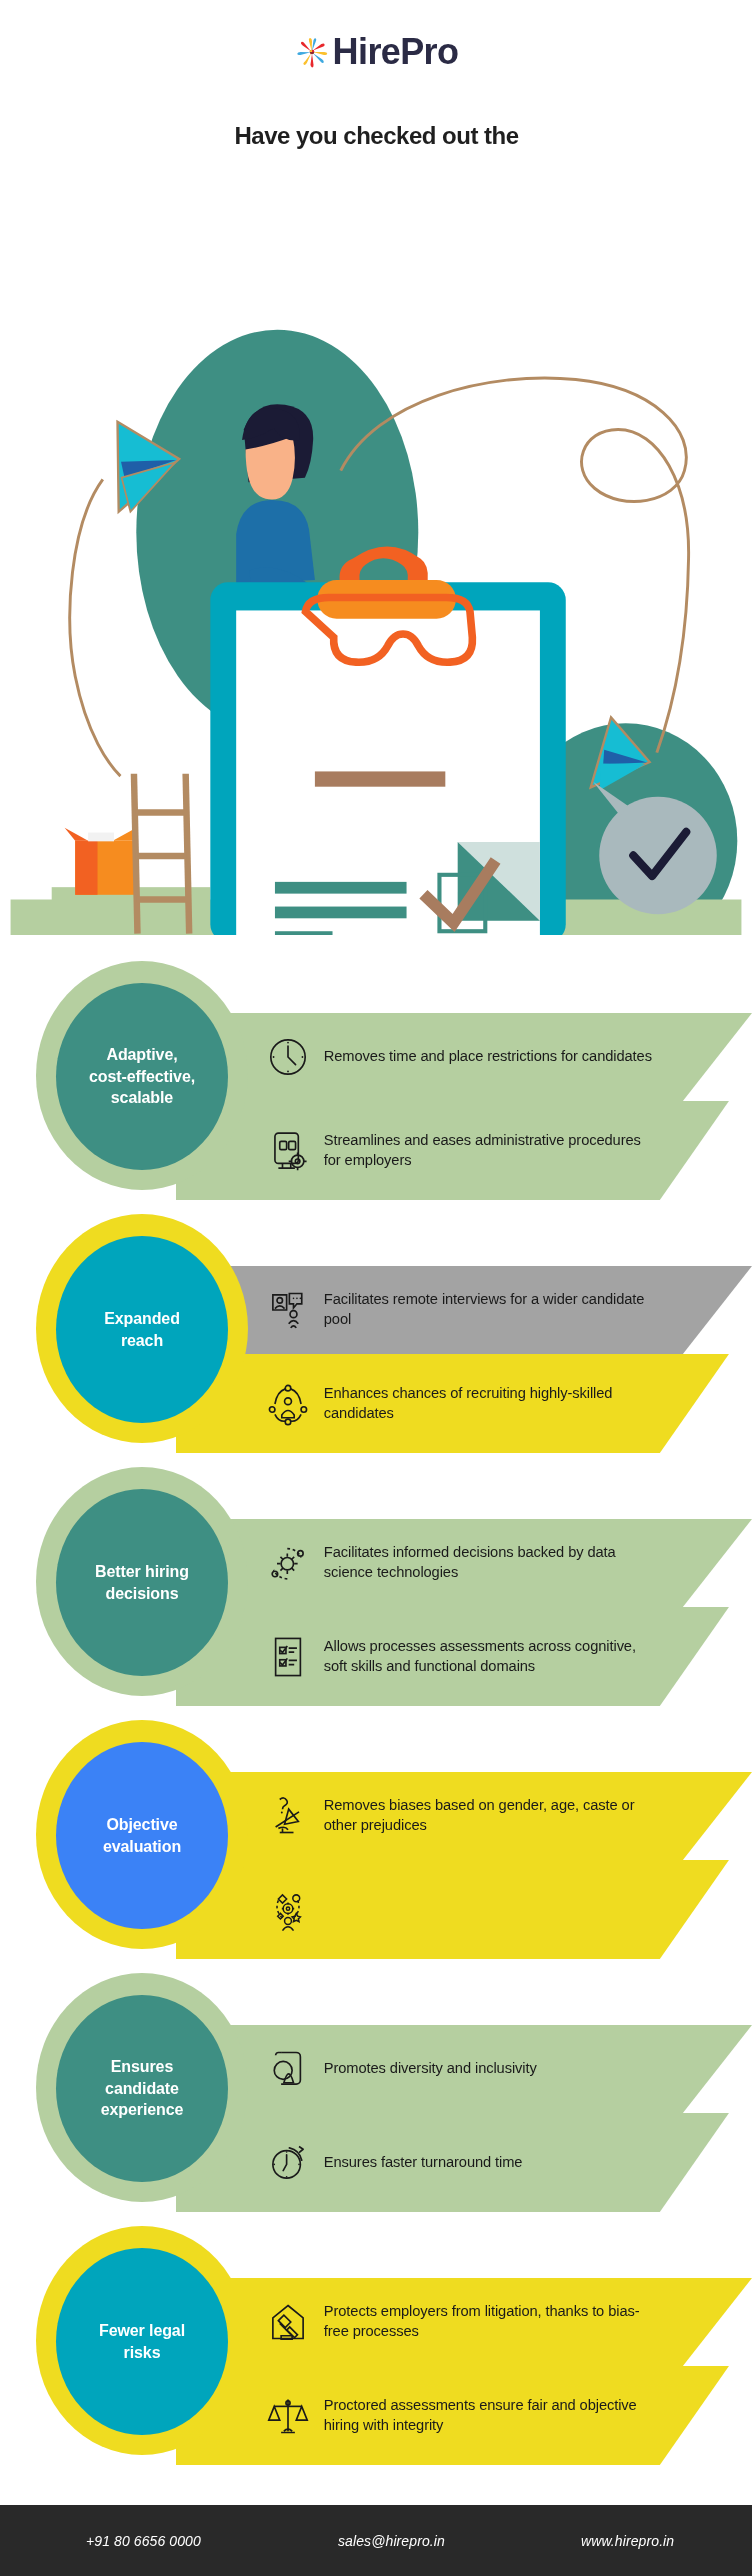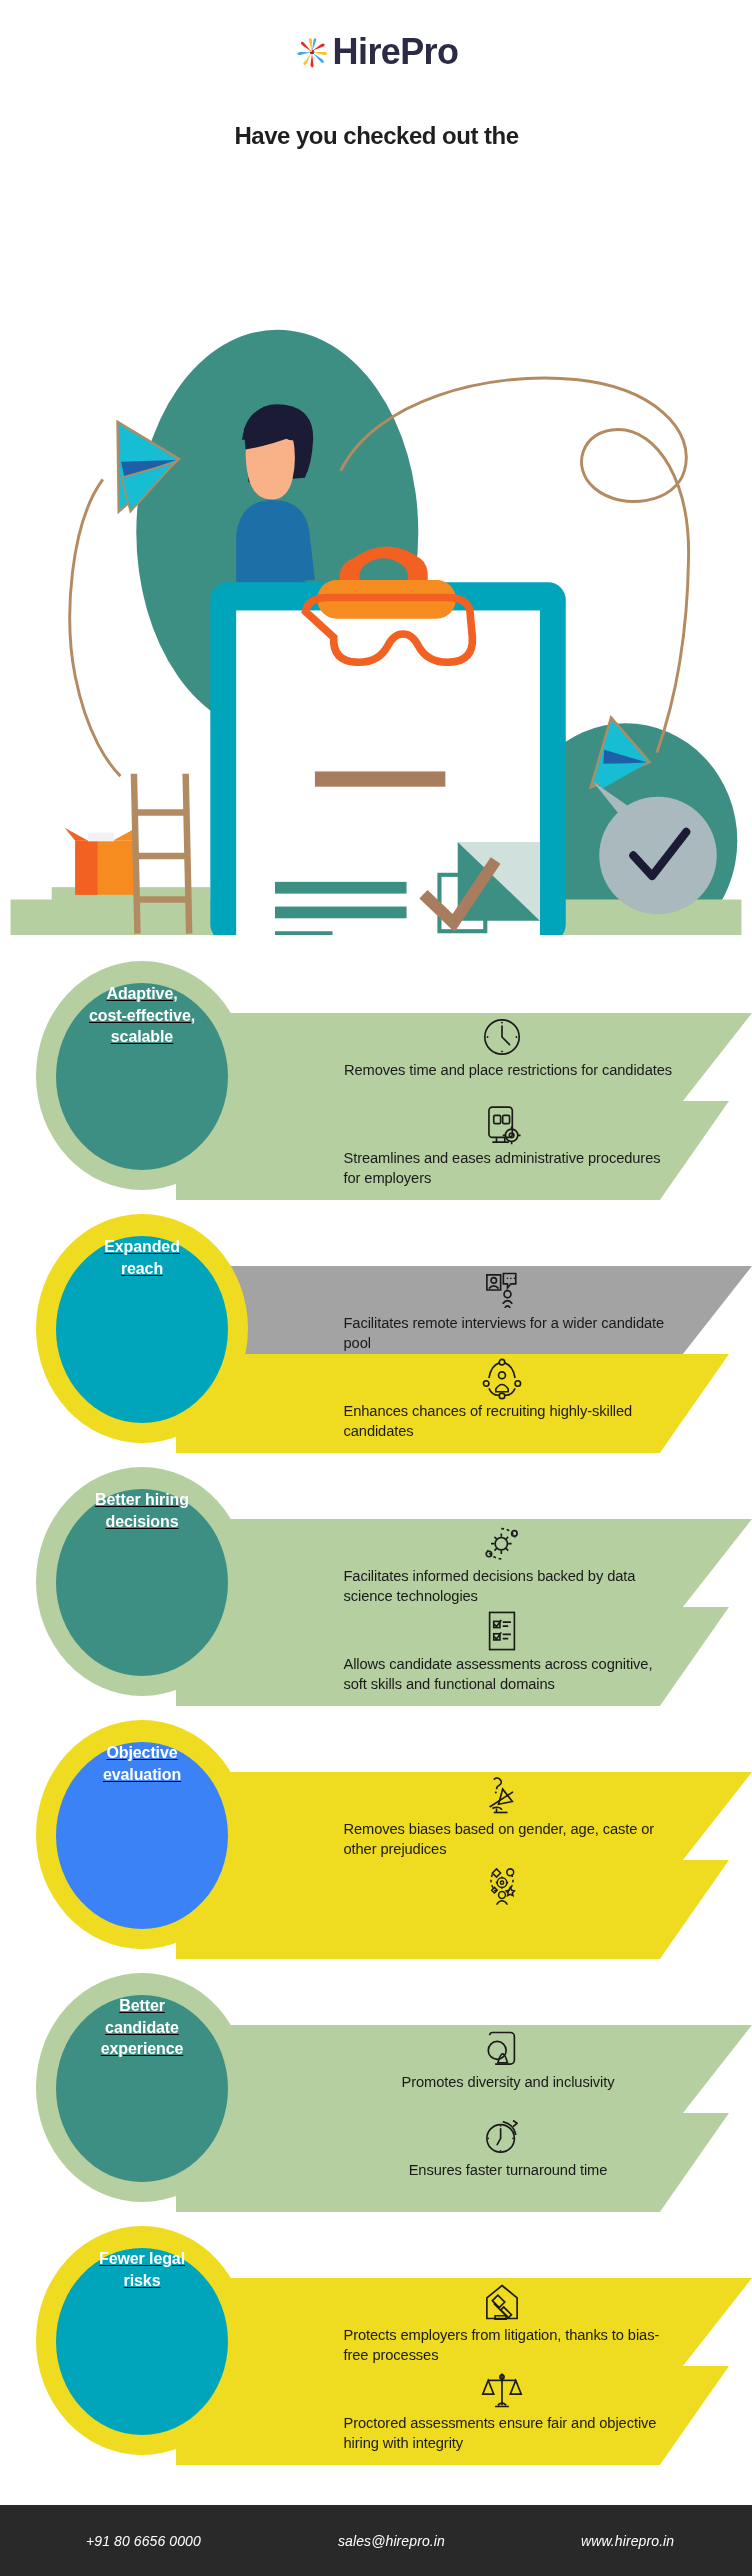--- a/index.html
+++ b/index.html
@@ -63,21 +63,21 @@
     width: 212px; height: 623px;
     border-radius: 50%;
     z-index: 3;
   }
   .block .inner-oval {
     position: absolute;
     left: 56px; top: 73px;
     width: 172px; height: 581px;
     border-radius: 50%;
     z-index: 4;
-    display: flex; align-items: flex-start; justify-content: center; text-decoration: underline;
+    display: flex; align-items: center; justify-content: center;
   }
   .block .oval-label {
     color: #ffffff;
     font-size: 16px;
     font-weight: 700;
     line-height: 1.35;
     text-align: center;
     padding: 0 8.2px;
     letter-spacing: -0.1px;
   }
@@ -89,21 +89,20 @@
 
   .band {
     position: absolute;
     left: 176px;
     width: 576px;
     z-index: 1;
     display: flex;
     align-items: center;
     padding-left: 88px;
     filter: drop-shadow(0 4.1px 4.1px rgba(0,0,0,0.18));
-    flex-direction: column;
   }
   .band.top {
     top: 61px;
     height: 88px;
     clip-path: polygon(0 0, 100% 0, 88% 100%, 0 100%);
   }
   .band.bottom {
     top: 149px;
     height: 99px;
     clip-path: polygon(0 0, 96% 0, 84% 100%, 0 100%);
@@ -360,21 +359,21 @@
           <svg viewBox="0 0 64 64" fill="none" stroke="#1a1a1a" stroke-width="2.4">
             <rect x="14" y="5" width="36" height="54"></rect>
             <rect x="20" y="18" width="9" height="9"></rect>
               <path d="M20.5 22 l3.5 3.5 L31 16"></path>
             <path d="M33 19 h12 M33 25 h8"></path>
             <rect x="20" y="36" width="9" height="9"></rect>
               <path d="M20.5 40 l3.5 3.5 L31 34"></path>
             <path d="M33 37 h12 M33 43 h8"></path>
           </svg>
         </span>
-        <span class="band-text">Allows candidate assessments across cognitive, soft skills and functional domains</span>
+        <span class="band-text">Allows processes assessments across cognitive, soft skills and functional domains</span>
       </div>
       <div class="outer-oval" style="background:#B5CFA0"></div>
       <div class="inner-oval" style="background:#3E8F83">
         <span class="oval-label">
           <span>Better hiring</span><br>
           <span>decisions</span>
         </span>
       </div>
     </div>
 
@@ -441,21 +440,21 @@
             <circle cx="48" cy="34" r="1.2" fill="#1a1a1a" stroke="none"></circle>
             <circle cx="30" cy="52" r="1.2" fill="#1a1a1a" stroke="none"></circle>
             <circle cx="12" cy="34" r="1.2" fill="#1a1a1a" stroke="none"></circle>
           </svg>
         </span>
         <span class="band-text">Ensures faster turnaround time</span>
       </div>
       <div class="outer-oval" style="background:#B5CFA0"></div>
       <div class="inner-oval" style="background:#3E8F83">
         <span class="oval-label">
-          <span>Better</span><br>
+          <span>Ensures</span><br>
           <span>candidate</span><br>
           <span>experience</span>
         </span>
       </div>
     </div>
 
     <div class="block h2">
       <div class="band top" style="background:#EFDC20">
         <span class="icon-slot">
           <svg viewBox="0 0 64 64" fill="none" stroke="#1a1a1a" stroke-width="2.4">

